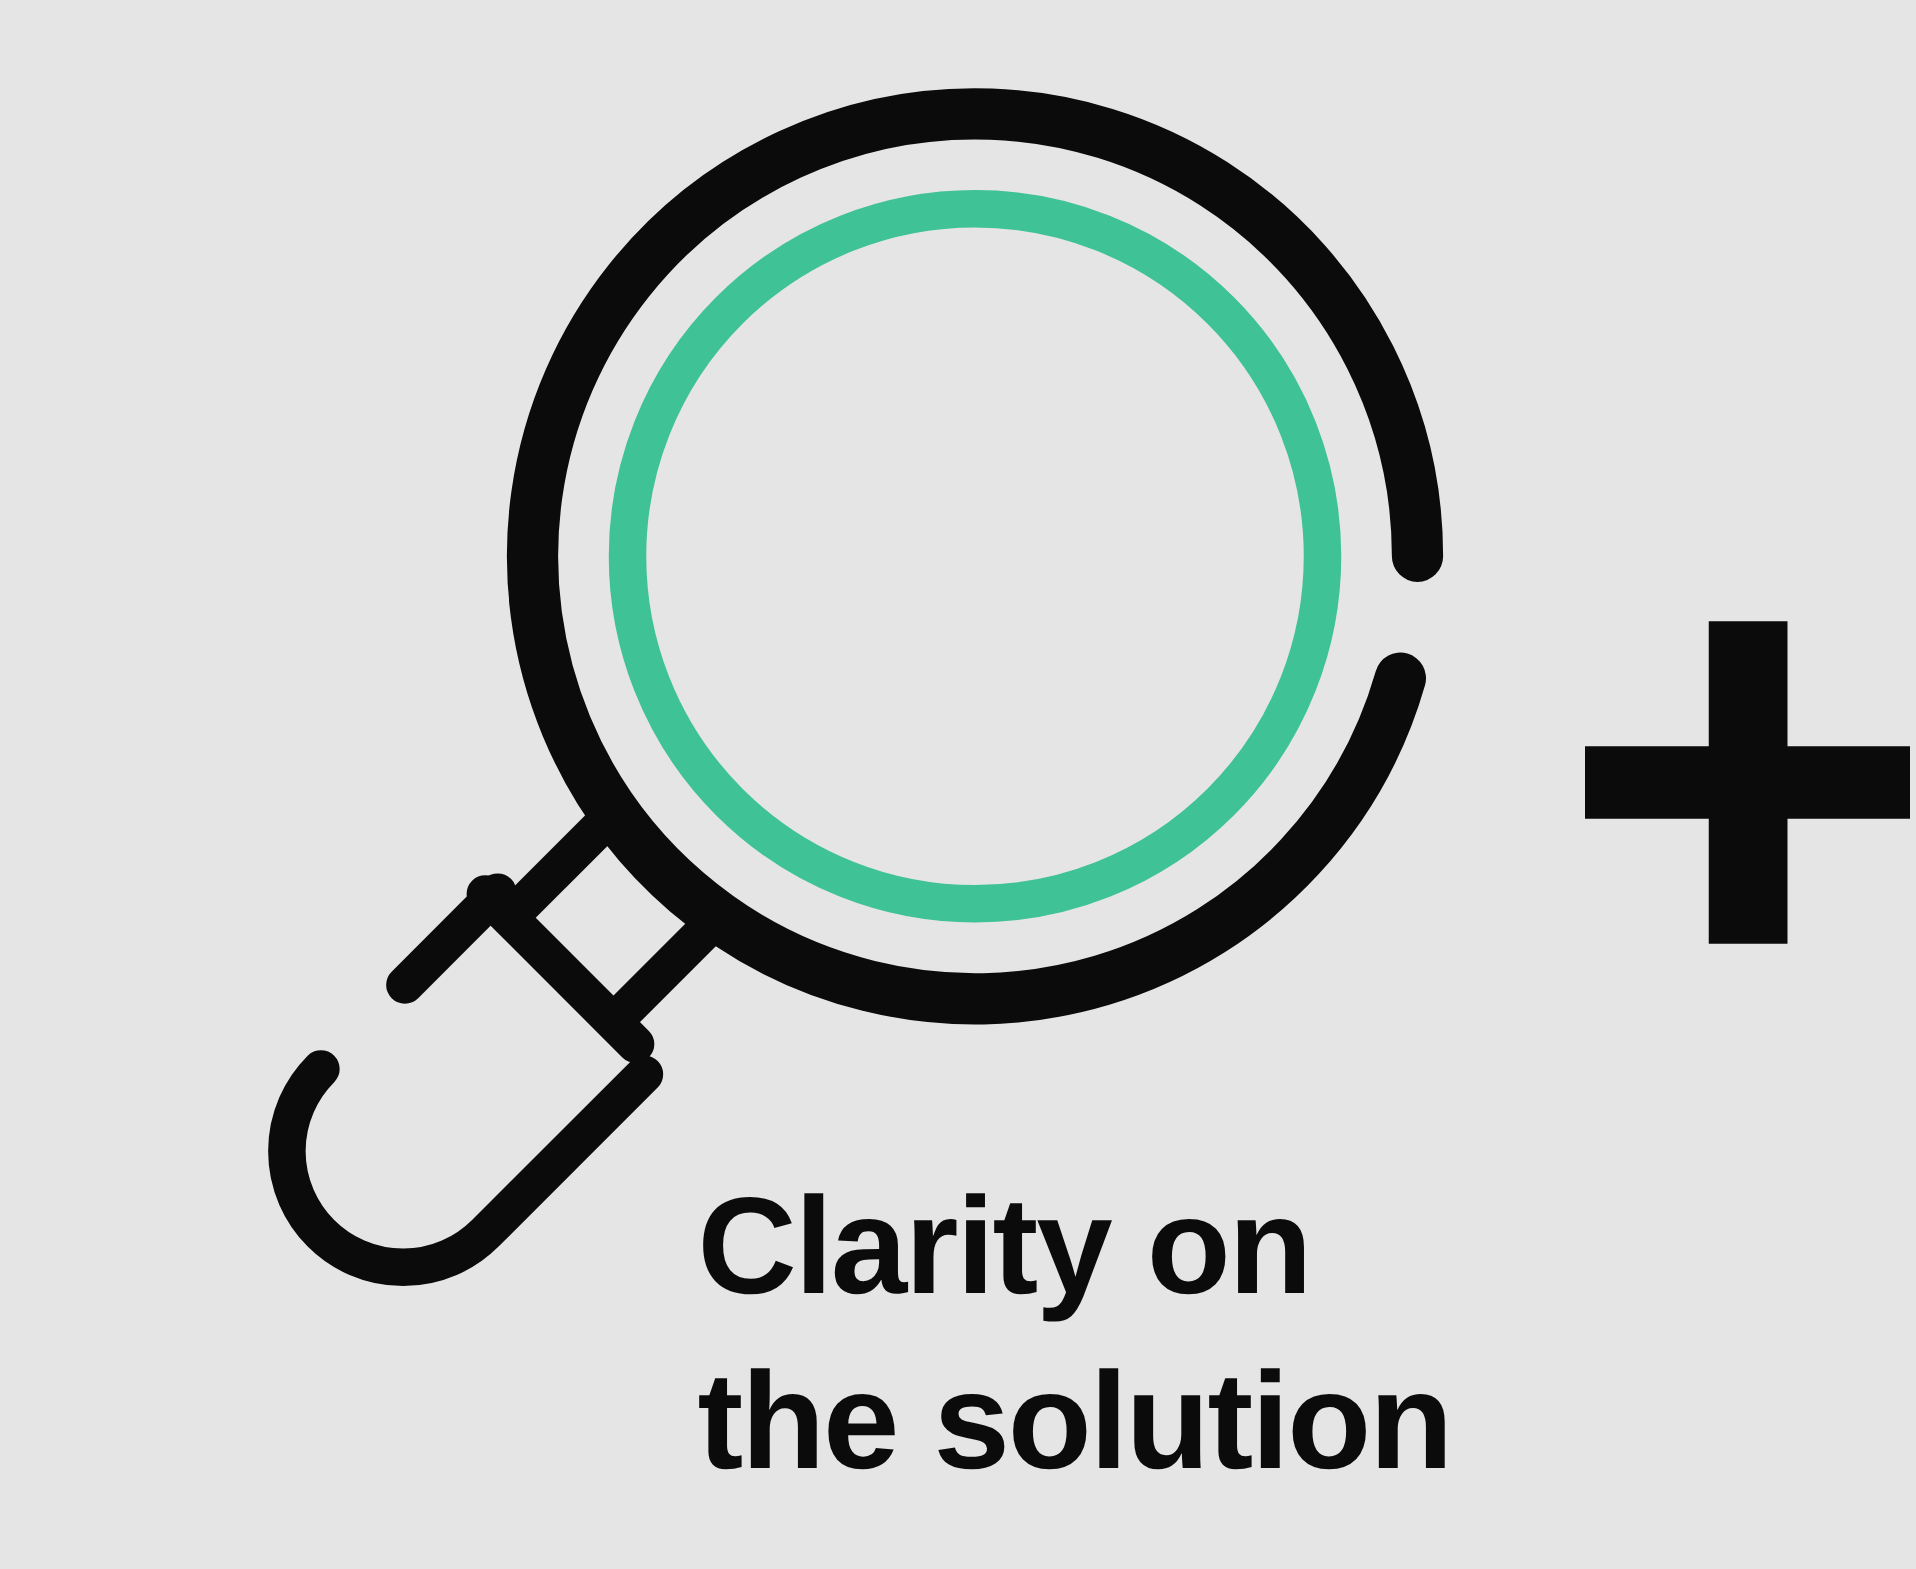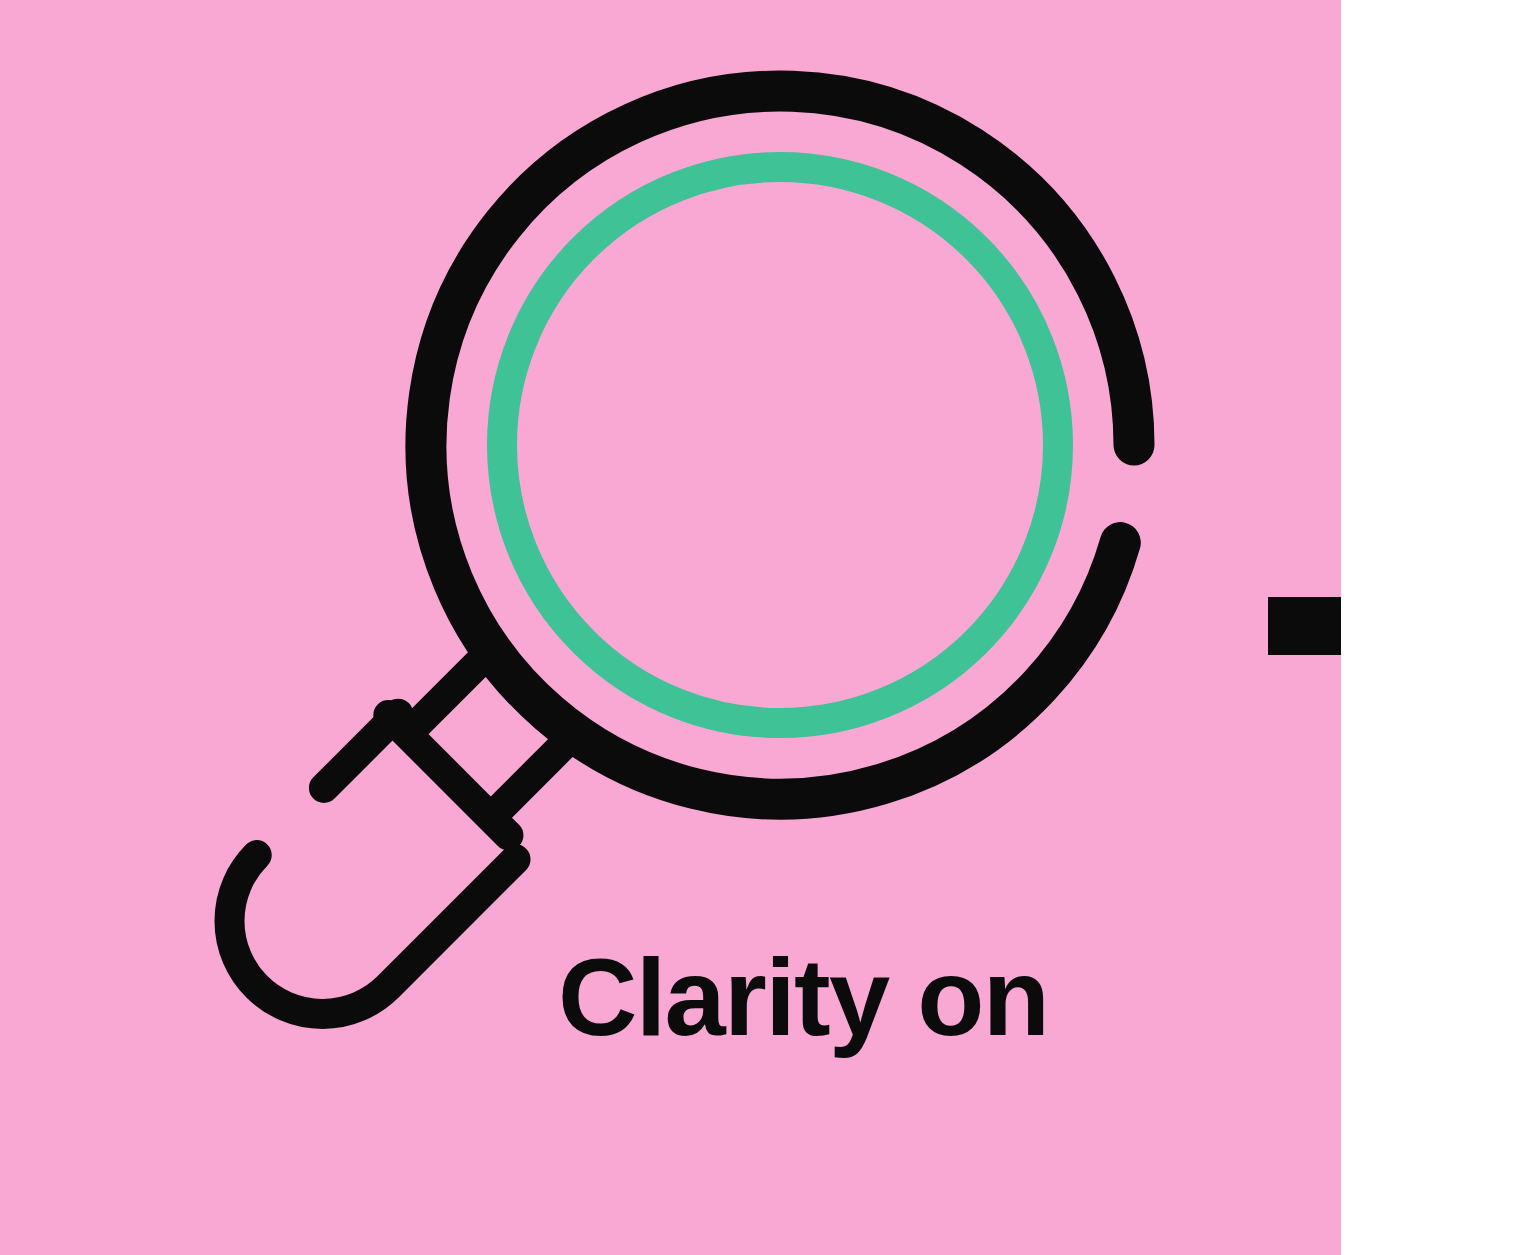--- a/index.html
+++ b/index.html
@@ -2,23 +2,23 @@
 <html><head>
 <meta charset="utf-8">
 <style>
   html, body {
     margin: 0;
     padding: 0;
     background: #ffffff;
   }
   .stage {
     position: relative;
-    width: 1341px;
+    width: 1533px;
     height: 1255px;
-    background: #f9a8d4;
+    background: #e5e5e5;
     overflow: hidden;
     font-family: "Liberation Sans", sans-serif;
   }
   .icon-layer {
     position: absolute;
     left: 0;
     top: 0;
     width: 1533px;
     height: 1255px;
     display: block;
@@ -60,15 +60,16 @@
         <path d="M 886 925 L 886 1105 A 93 93 0 0 1 700 1105" stroke="#0B0B0B"></path>
       </g>
     </g>
 
     <path d="M 1367 497 L 1430 497 L 1430 597 L 1528 597 L 1528 655 L 1430 655
              L 1430 755 L 1367 755 L 1367 655 L 1268 655 L 1268 597 L 1367 597 Z" fill="#0B0B0B"></path>
   </svg>
 
   <div class="caption">
     <div>Clarity on</div>
+    <div>the solution</div>
   </div>
 
 </div>
 
 </body></html>

